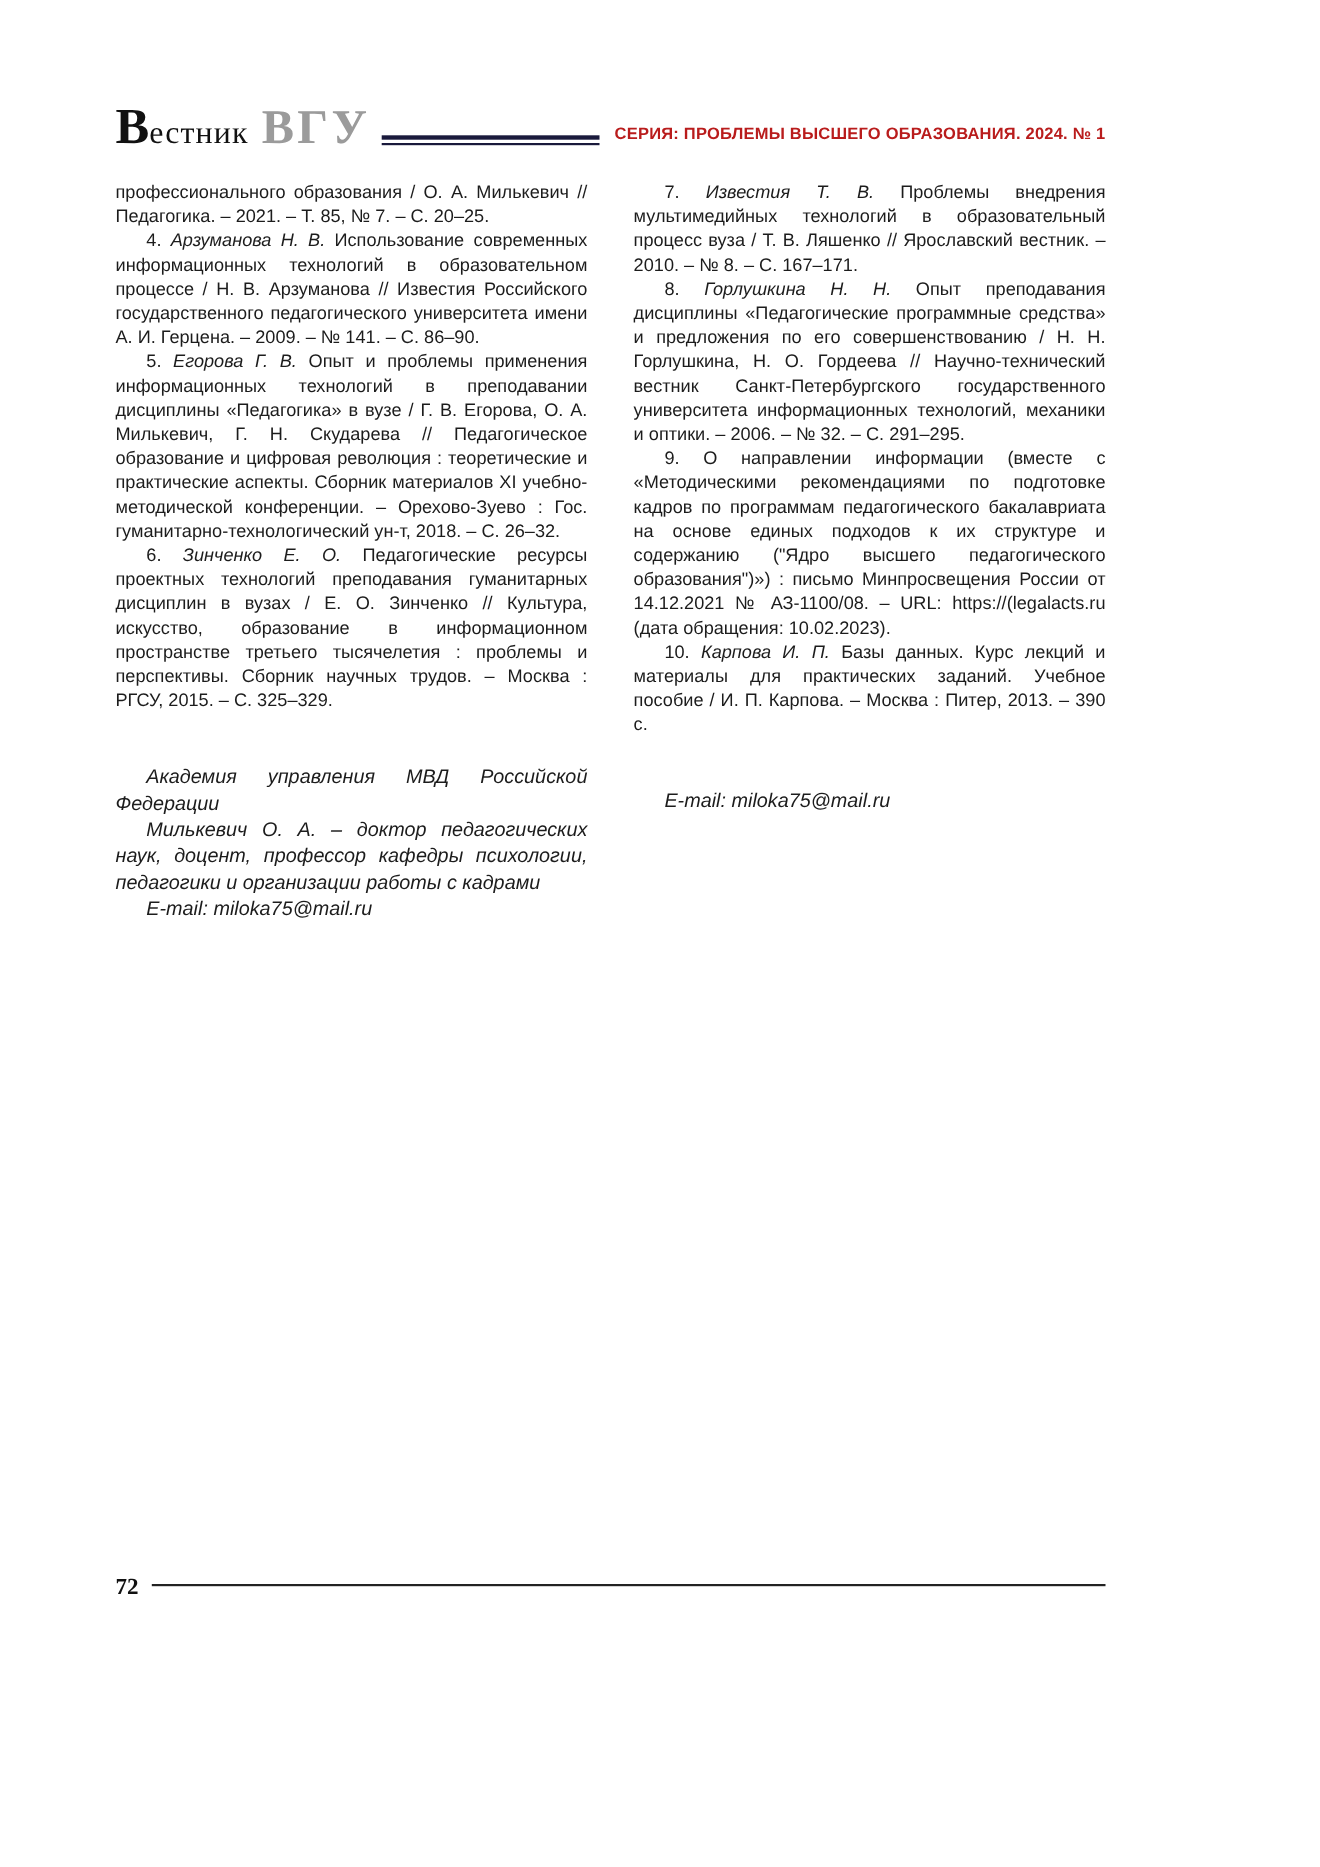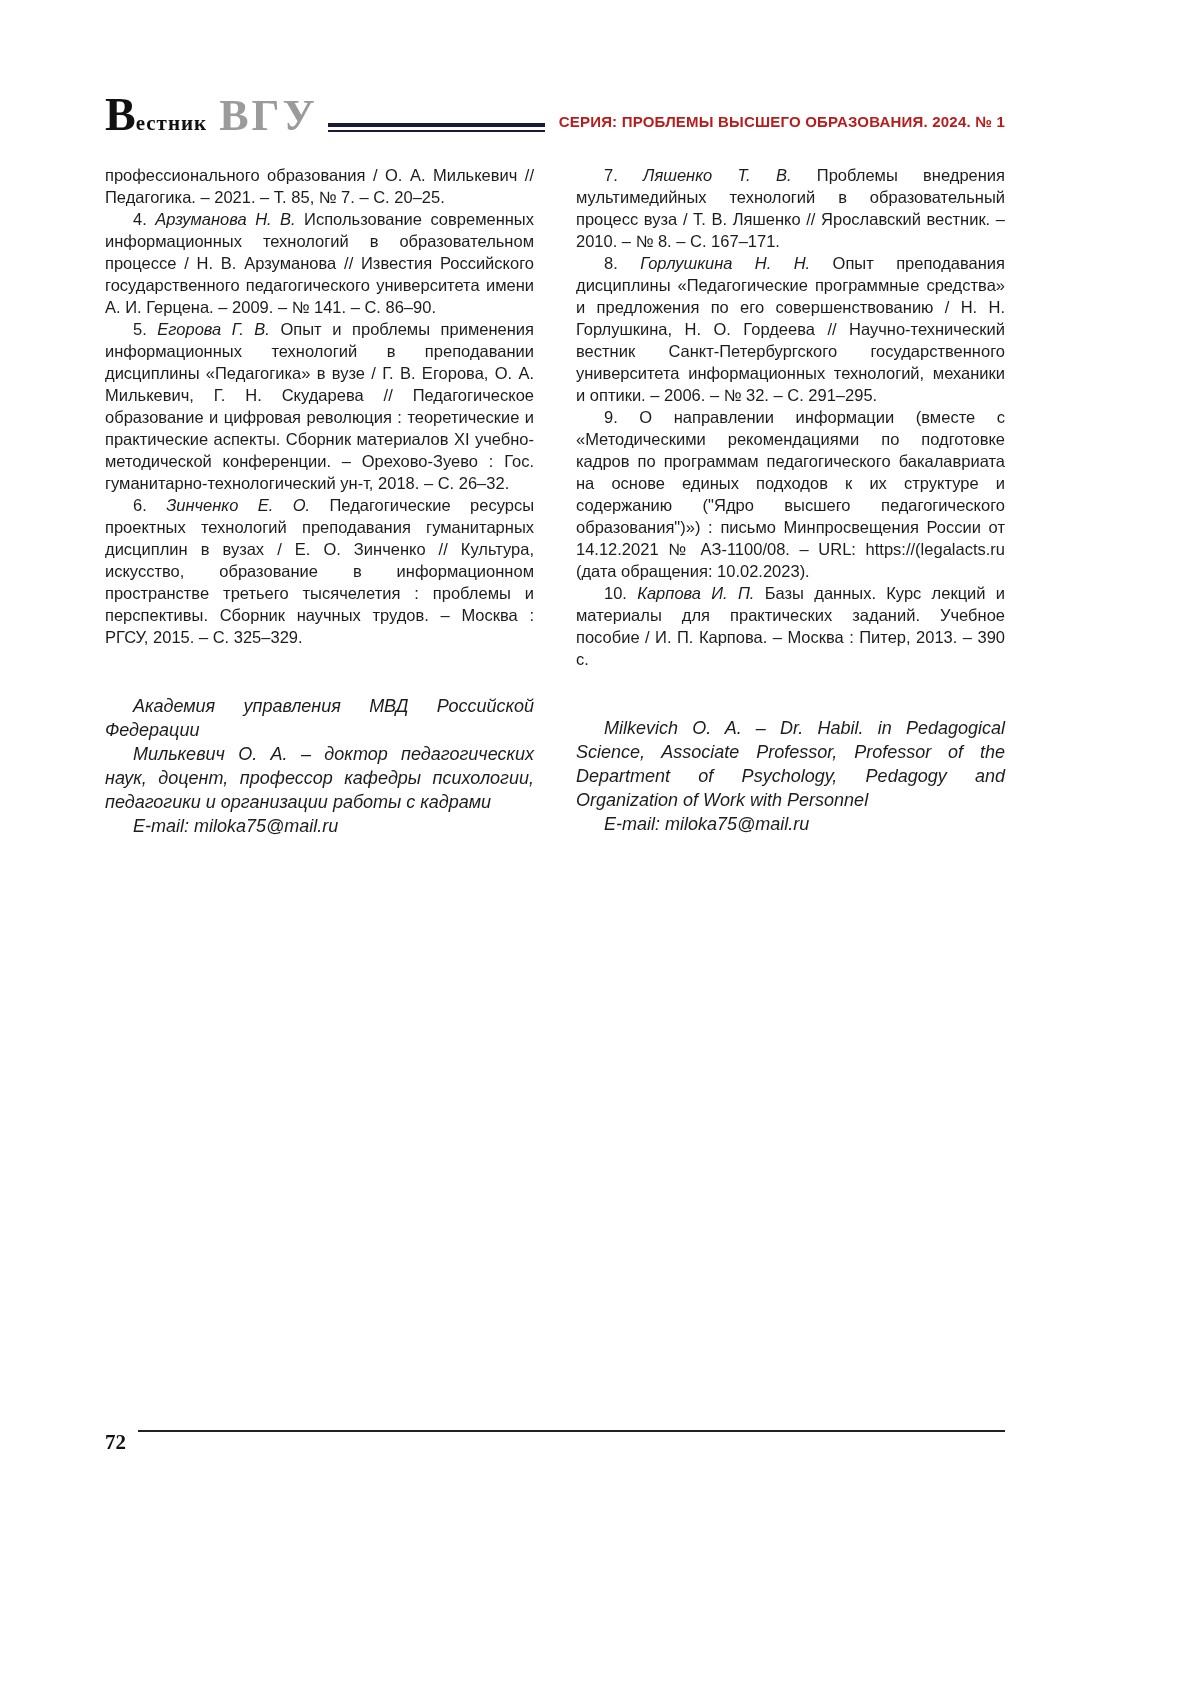--- a/index.html
+++ b/index.html
@@ -35,22 +35,22 @@
     line-height: 1;
     display: flex;
     align-items: baseline;
   }
   .logo-initial {
     font-size: 46px;
     font-weight: bold;
     color: #111111;
   }
   .logo-wordmark {
-    font-size: 21px;
-    font-weight: bold;
+    font-size: 29px;
+    font-weight: normal;
     color: #111111;
     letter-spacing: 1px;
   }
   .logo-acronym {
     font-size: 44px;
     font-weight: bold;
     color: #9b9b9b;
     letter-spacing: 3px;
     margin-left: 12px;
     text-shadow: 1px 1px 0 #ffffff;
@@ -108,21 +108,21 @@
     text-indent: 28px;
   }
 
   
   .page-footer {
     position: absolute;
     left: 105px;
     width: 900px;
     top: 1430px;
     display: flex;
-    align-items: flex-start;
+    align-items: center;
   }
   .page-number {
     font-family: "Liberation Serif", serif;
     font-weight: bold;
     font-size: 21px;
     color: #111111;
   }
   .footer-rule {
     flex: 1;
     border-bottom: 2px solid #222222;
@@ -171,41 +171,40 @@
         <div class="affiliation">
           <p>Академия управления МВД Российской Федерации</p>
           <p>Милькевич О. А. – доктор педагогических наук, доцент, профессор кафедры психологии, педагогики и организации работы с кадрами</p>
           <p>E-mail: miloka75@mail.ru</p>
         </div>
       </div>
 
       <div class="col">
         <p class="ref">
           <span class="ref-num">7.</span>
-          <span class="ref-author">Ляшенко Т. В.</span>
+          <span class="ref-author">Известия Т. В.</span>
           <span class="ref-text">Проблемы внедрения мультимедийных технологий в образовательный процесс вуза / Т. В. Ляшенко // Ярославский вестник. – 2010. – № 8. – С. 167–171.</span>
         </p>
         <p class="ref">
           <span class="ref-num">8.</span>
           <span class="ref-author">Горлушкина Н. Н.</span>
           <span class="ref-text">Опыт преподавания дисциплины «Педагогические программные средства» и предложения по его совершенствованию / Н. Н. Горлушкина, Н. О. Гордеева // Научно-технический вестник Санкт-Петербургского государственного университета информационных технологий, механики и оптики. – 2006. – № 32. – С. 291–295.</span>
         </p>
         <p class="ref">
           <span class="ref-num">9.</span>
           <span class="ref-author"></span>
           <span class="ref-text">О направлении информации (вместе с «Методическими рекомендациями по подготовке кадров по программам педагогического бакалавриата на основе единых подходов к их структуре и содержанию ("Ядро высшего педагогического образования")») : письмо Минпросвещения России от 14.12.2021 № АЗ-1100/08. – URL: https://(legalacts.ru (дата обращения: 10.02.2023).</span>
         </p>
         <p class="ref">
           <span class="ref-num">10.</span>
           <span class="ref-author">Карпова И. П.</span>
           <span class="ref-text">Базы данных. Курс лекций и материалы для практических заданий. Учебное пособие / И. П. Карпова. – Москва : Питер, 2013. – 390 с.</span>
         </p>
 
         <div class="affiliation">
-          <p>Milkevich O. A. – Dr. Habil. in Pedagogical Science, Associate Professor, Professor of the Department of Psychology, Pedagogy and Organization of Work with Personnel</p>
           <p>E-mail: miloka75@mail.ru</p>
         </div>
       </div>
 
     </div>
   </div>
 
   <div class="page-footer">
     <span class="page-number">72</span>
     <div class="footer-rule"></div>

